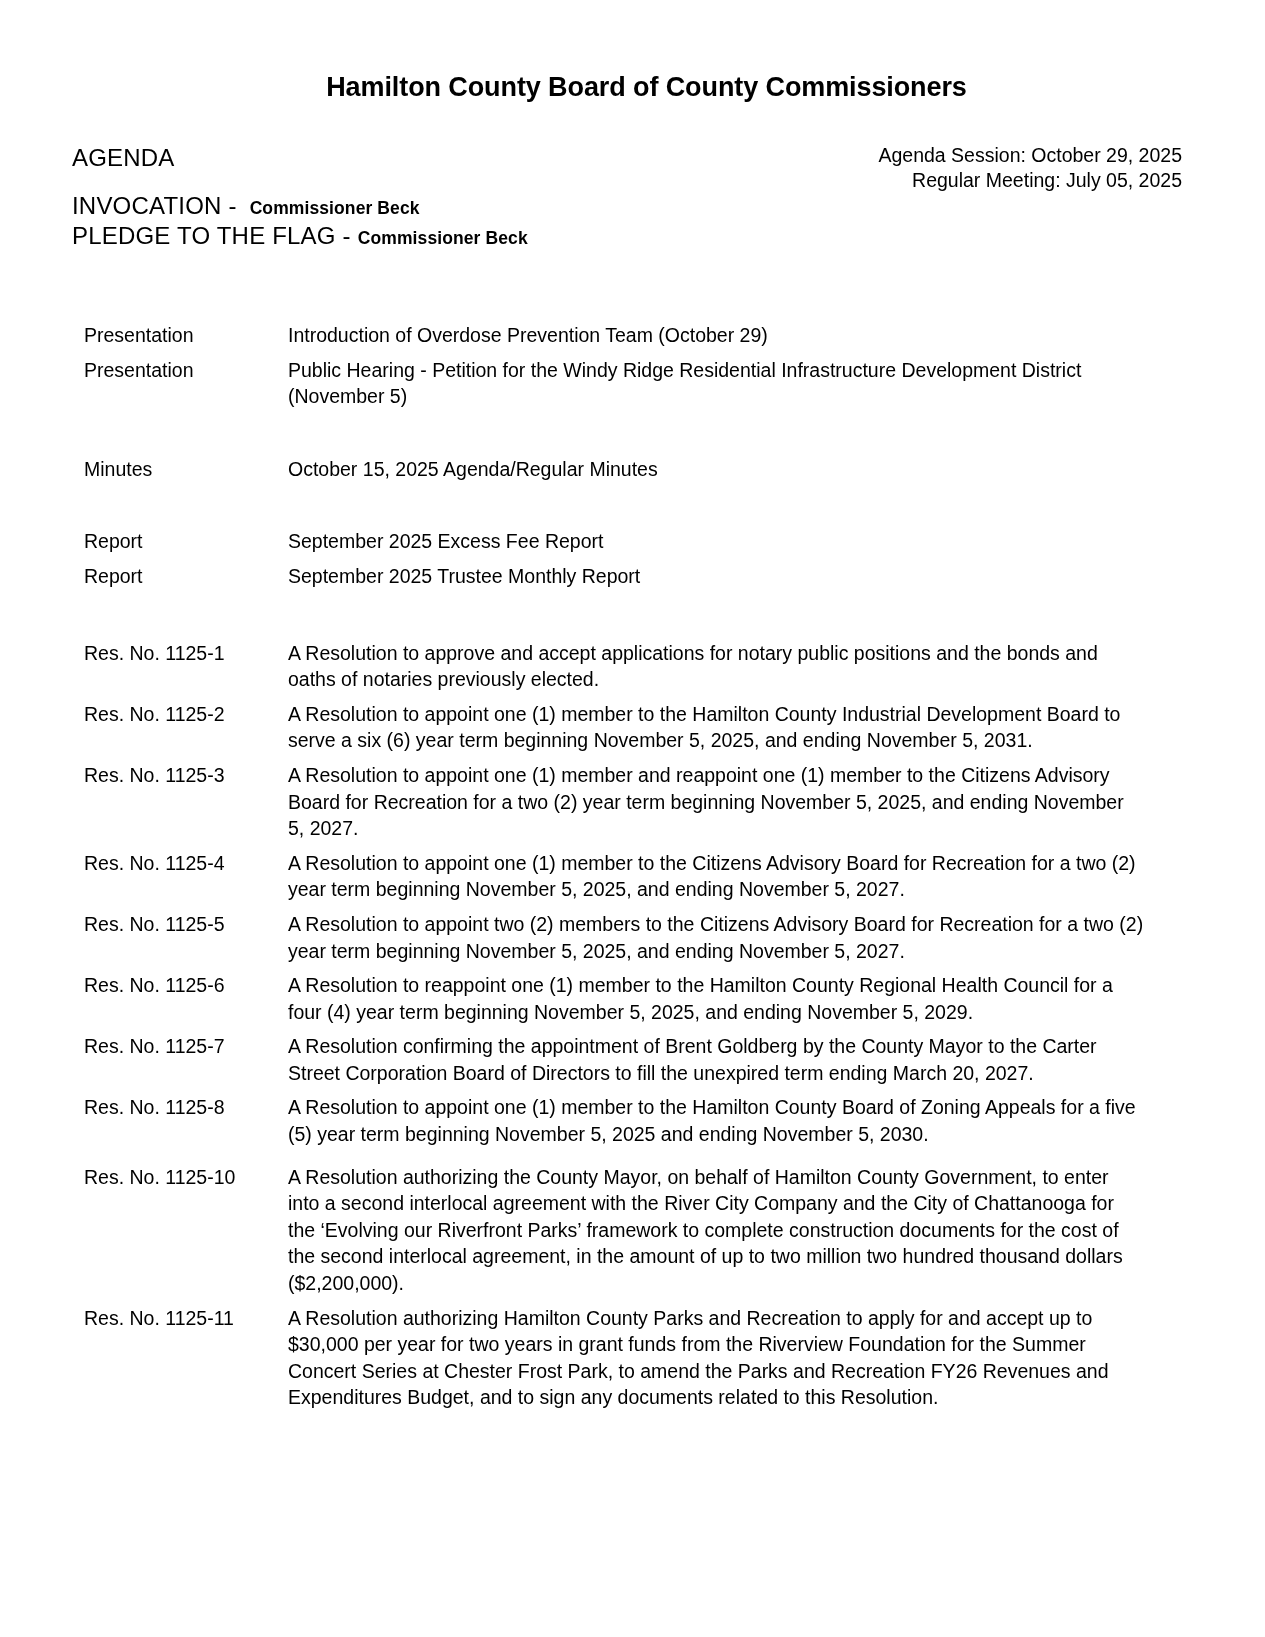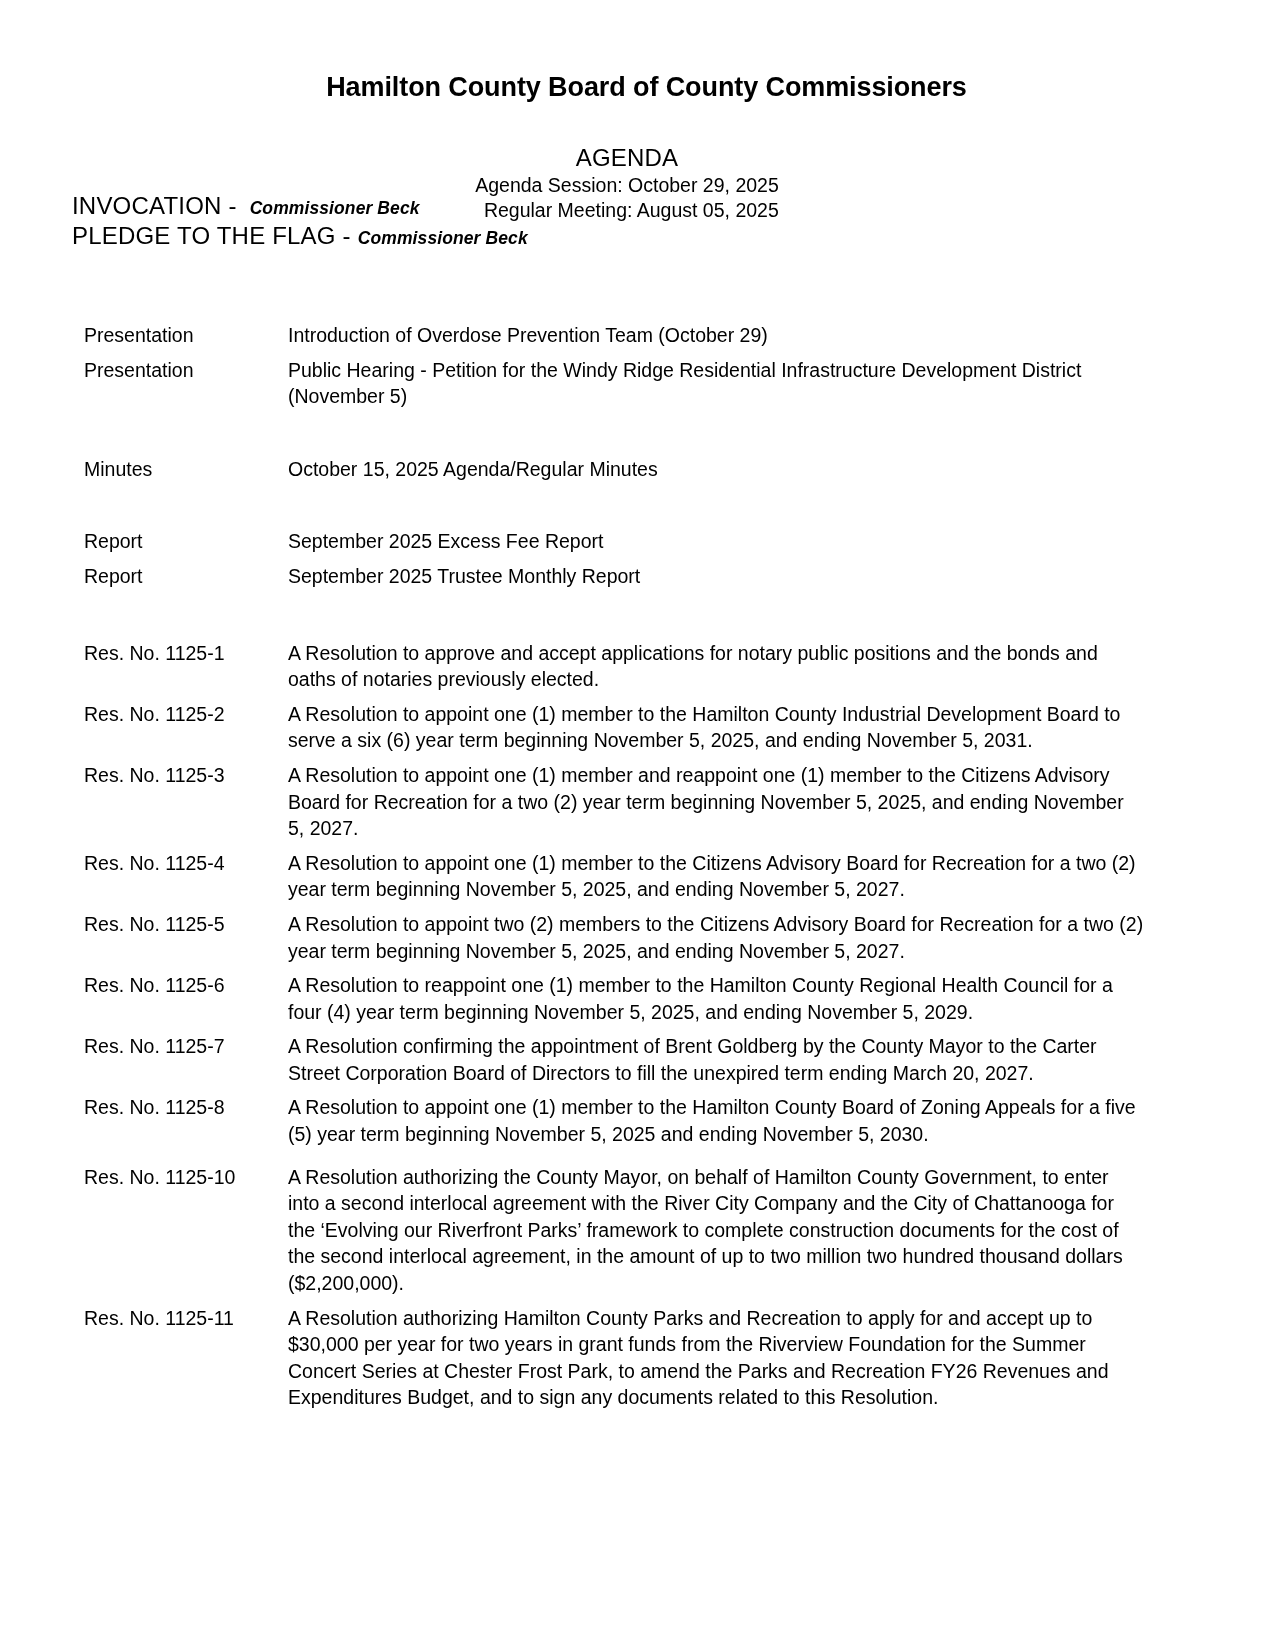--- a/index.html
+++ b/index.html
@@ -36,22 +36,21 @@
   }
 
   
   .header-row {
     position: absolute;
     top: 143px;
     left: 72px;
     width: 1110px;
     display: flex;
     justify-content: space-between;
-    align-items: center;
-    flex-direction: column;
+    align-items: flex-start;
   }
   .agenda-word {
     font-size: 24px;
     line-height: 30px;
     letter-spacing: 0.2px;
   }
   .meeting-dates {
     text-align: right;
     font-size: 19.5px;
     line-height: 25px;
@@ -71,21 +70,20 @@
     letter-spacing: 0.2px;
     white-space: nowrap;
     display: block;
   }
   .rollcall-line .who {
     font-size: 17.5px;
     font-weight: bold;
     letter-spacing: 0.1px;
     padding-left: 13px;
     vertical-align: baseline;
-    font-style: italic;
   }
   .rollcall-line.pledge .who { padding-left: 7px; }
 
   
   .items {
     position: absolute;
     top: 322px;
     left: 84px;
     width: 1060px;
   }
@@ -112,21 +110,21 @@
 <body>
 
 <div class="page">
 
   <div class="doc-title">Hamilton County Board of County Commissioners</div>
 
   <div class="header-row">
     <div class="agenda-word">AGENDA</div>
     <div class="meeting-dates">
       <div>Agenda Session: October 29, 2025</div>
-      <div>Regular Meeting: August 05, 2025</div>
+      <div>Regular Meeting: July 05, 2025</div>
     </div>
   </div>
 
   <div class="rollcall">
     <span class="rollcall-line">
       <span>INVOCATION -</span><span class="who">Commissioner Beck</span>
     </span>
     <span class="rollcall-line pledge">
       <span>PLEDGE TO THE FLAG -</span><span class="who">Commissioner Beck</span>
     </span>

